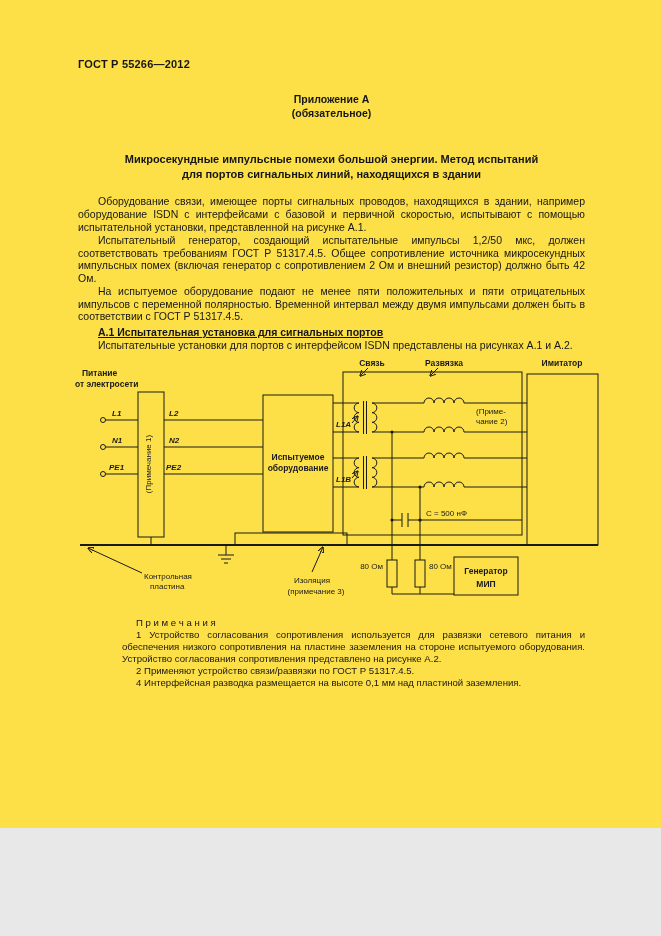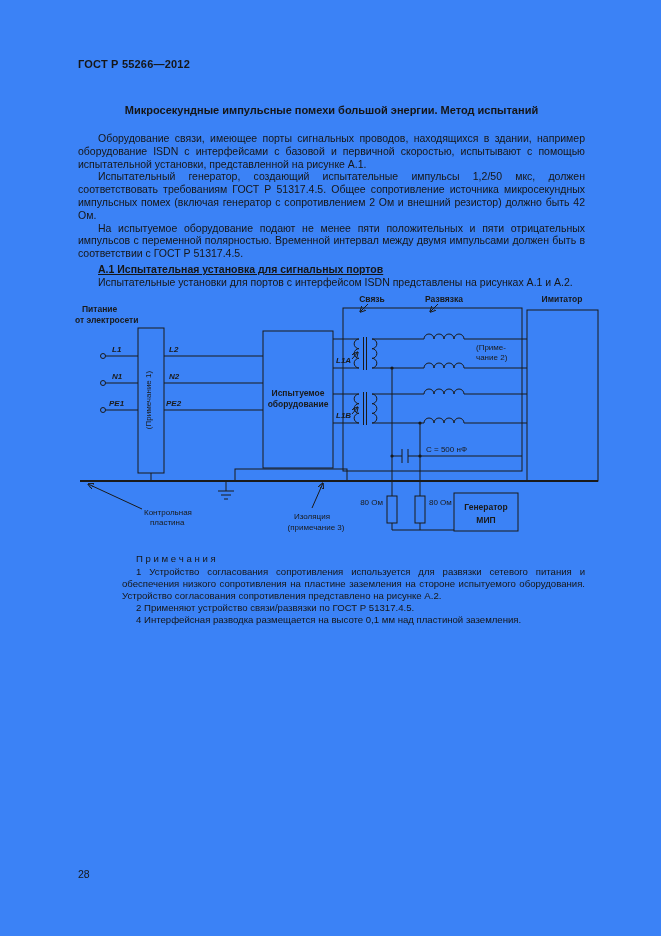--- a/index.html
+++ b/index.html
@@ -1,19 +1,19 @@
 <!DOCTYPE html>
 <html><head>
 <meta charset="utf-8">
 <style>
   * { margin:0; padding:0; box-sizing:border-box; }
   html,body { background:#e8e8e8; }
   body { font-family:"Liberation Sans", sans-serif; }
   .page {
-    position:relative; width:661px; height:936px; background:#3b82f6;
+    position:relative; width:661px; height:828px; background:#fde047;
     color:#161616; overflow:hidden;padding-left:24px;
   }
   .content { position:absolute; left:78px; top:58px; width:507px; font-size:10.5px; line-height:1.22; }
   .doc-number { font-weight:bold; font-size:11px; letter-spacing:.2px; }
   .appendix { text-align:center; font-weight:bold; margin-top:22px; font-size:10.5px; line-height:1.28; }
   .main-title { text-align:center; font-weight:bold; margin-top:32px; font-size:11px; line-height:1.32; }
   .body-p { text-align:justify; text-indent:20px; }
   .mt14 { margin-top:14px; }
   .subheading { font-weight:bold; text-indent:20px; margin-top:3px;text-decoration:underline; }
   .refit { }
@@ -34,23 +34,28 @@
   svg .thick { stroke-width:2; }
 </style>
 </head>
 <body>
 
 <div class="page">
   <div class="content">
 
     <div class="doc-number">ГОСТ Р 55266—2012</div>
 
+    <div class="appendix">
+      <div>Приложение А</div>
+      <div>(обязательное)</div>
+    </div>
 
     <div class="main-title">
       <div>Микросекундные импульсные помехи большой энергии. Метод испытаний</div>
+      <div>для портов сигнальных линий, находящихся в здании</div>
     </div>
 
     <p class="body-p mt14">Оборудование связи, имеющее порты сигнальных проводов, находящихся в здании, например оборудование ISDN с интерфейсами с базовой и первичной скоростью, испытывают с помощью испытательной установки, представленной на рисунке А.1.</p>
 
     <p class="body-p"><span>Испытательный генератор, создающий испытательные импульсы 1,2/50 мкс, должен соответствовать требованиям </span><span class="refit">ГОСТ Р 51317.4.5</span><span>. Общее сопротивление источника микросекундных импульсных помех (включая генератор с сопротивлением 2 Ом и внешний резистор) должно быть 42 Ом.</span></p>
 
     <p class="body-p"><span>На испытуемое оборудование подают не менее пяти положительных и пяти отрицательных импульсов с переменной полярностью. Временной интервал между двумя импульсами должен быть в соответствии с </span><span class="refit">ГОСТ Р 51317.4.5.</span></p>
 
     <p class="subheading">А.1 Испытательная установка для сигнальных портов</p>
 

